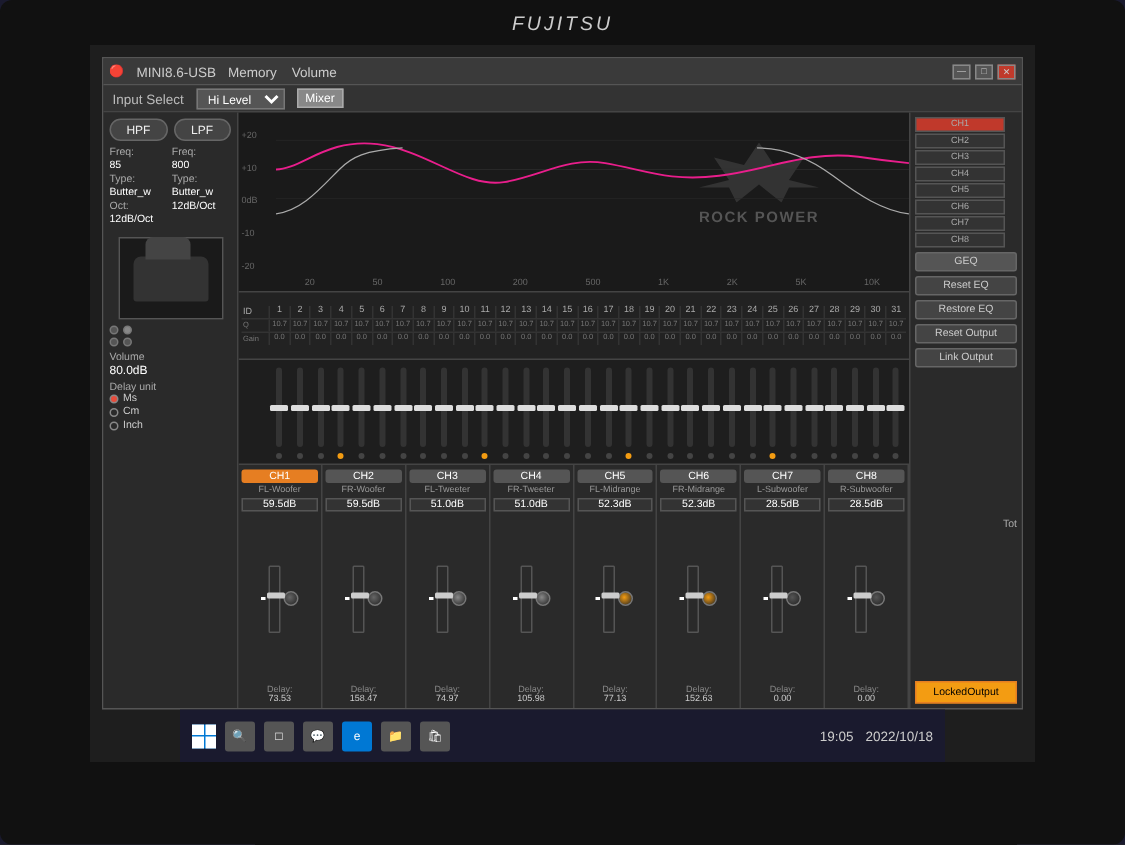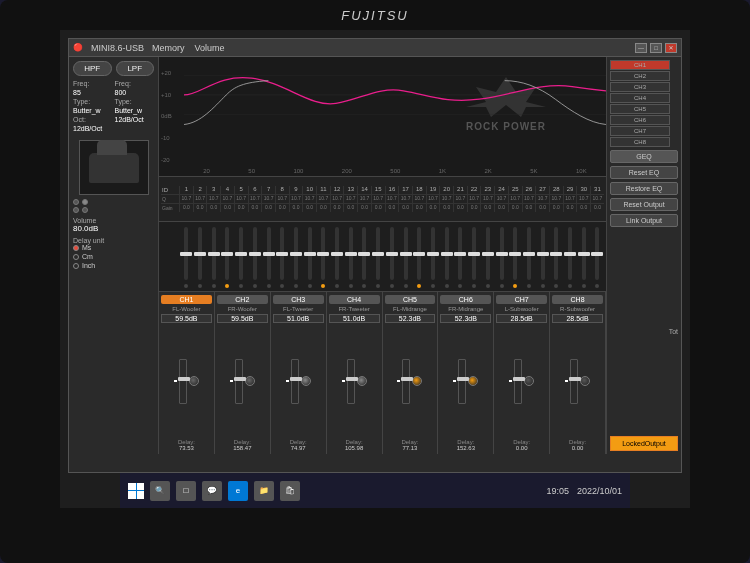--- a/index.html
+++ b/index.html
@@ -433,20 +433,28 @@
           <span>Memory</span>
           <span>Volume</span>
         </div>
         <div class="title-bar-controls">
           <div class="tb-btn">—</div>
           <div class="tb-btn">□</div>
           <div class="tb-btn tb-close">✕</div>
         </div>
       </div>
 
+      <div class="sub-header">
+        <span class="input-select-label">Input Select</span>
+        <select class="select-box">
+          <option>Hi Level</option>
+          <option>Lo Level</option>
+        </select>
+        <button class="mixer-btn">Mixer</button>
+      </div>
 
       <div class="main-content">
 
         <div class="left-panel">
           <div class="filter-section">
             <div class="filter-box">HPF</div>
             <div class="filter-box">LPF</div>
           </div>
 
           <div class="filter-params">
@@ -1004,17 +1012,17 @@
           <div></div>
       </div>
       <div class="taskbar-icon">🔍</div>
       <div class="taskbar-icon">□</div>
       <div class="taskbar-icon">💬</div>
       <div class="taskbar-icon" style="background:#0078d4;">e</div>
       <div class="taskbar-icon">📁</div>
       <div class="taskbar-icon">🛍</div>
       <div class="taskbar-right">
         <span>19:05</span>
-        <span>2022/10/01</span>
+        <span>2022/10/18</span>
       </div>
     </div>
   </div>
 </div>
 
 </body></html>

